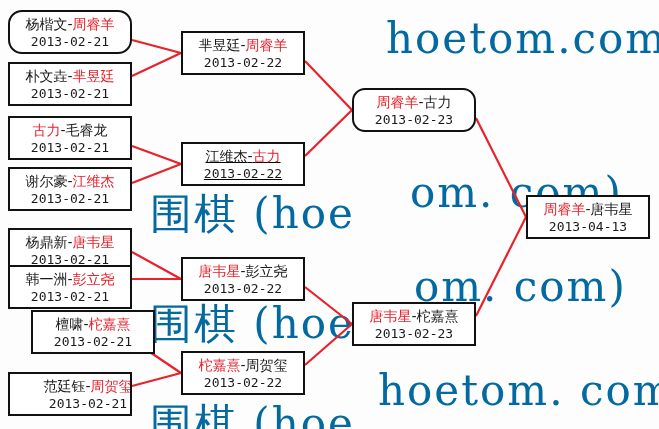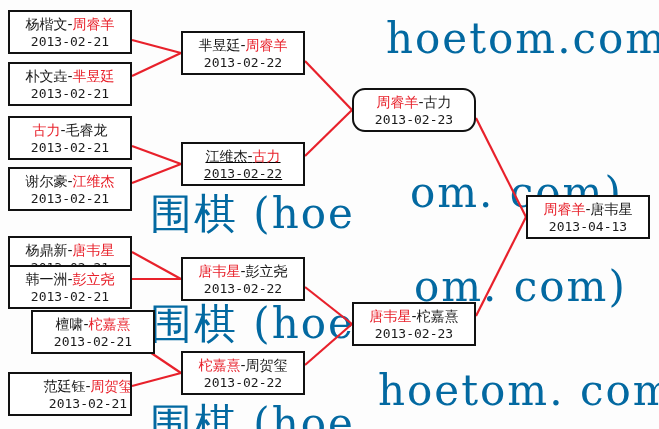--- a/index.html
+++ b/index.html
@@ -109,37 +109,37 @@
       <line x1="132" y1="386" x2="181" y2="373" stroke="#e8212b" stroke-width="2.2"></line>
       <line x1="305" y1="61" x2="352" y2="110" stroke="#e8212b" stroke-width="2.2"></line>
       <line x1="305" y1="156" x2="352" y2="110" stroke="#e8212b" stroke-width="2.2"></line>
       <line x1="305" y1="287" x2="352" y2="324" stroke="#e8212b" stroke-width="2.2"></line>
       <line x1="305" y1="365" x2="352" y2="324" stroke="#e8212b" stroke-width="2.2"></line>
       <line x1="476" y1="118" x2="526" y2="217" stroke="#e8212b" stroke-width="2.2"></line>
       <line x1="476" y1="316" x2="526" y2="217" stroke="#e8212b" stroke-width="2.2"></line>
     </svg>
 
   <div id="boxes-layer">
-      <div class="match-box r1" style="left: 8px; top: 10px;">
+      <div class="match-box r1" style="left: 8px; top: 10px; border-radius: 14px;">
         <div class="match-players"><span class="loser">杨楷文</span><span class="sep">-</span><span class="winner">周睿羊</span></div>
         <div class="match-date">2013-02-21</div>
       </div>
       <div class="match-box r1" style="left: 8px; top: 62px;">
         <div class="match-players"><span class="loser">朴文垚</span><span class="sep">-</span><span class="winner">芈昱廷</span></div>
         <div class="match-date">2013-02-21</div>
       </div>
       <div class="match-box r1" style="left: 8px; top: 116px;">
         <div class="match-players"><span class="winner">古力</span><span class="sep">-</span><span class="loser">毛睿龙</span></div>
         <div class="match-date">2013-02-21</div>
       </div>
       <div class="match-box r1" style="left: 8px; top: 167px;">
         <div class="match-players"><span class="loser">谢尔豪</span><span class="sep">-</span><span class="winner">江维杰</span></div>
         <div class="match-date">2013-02-21</div>
       </div>
-      <div class="match-box r1" style="left: 8px; top: 236px;">
+      <div class="match-box r1" style="left: 8px; top: 228px;">
         <div class="match-players"><span class="loser">杨鼎新</span><span class="sep">-</span><span class="winner">唐韦星</span></div>
         <div class="match-date">2013-02-21</div>
       </div>
       <div class="match-box r1" style="left: 8px; top: 265px;">
         <div class="match-players"><span class="loser">韩一洲</span><span class="sep">-</span><span class="winner">彭立尧</span></div>
         <div class="match-date">2013-02-21</div>
       </div>
       <div class="match-box r1" style="left: 8px; top: 310px; margin-left: 23px;">
         <div class="match-players"><span class="loser">檀啸</span><span class="sep">-</span><span class="winner">柁嘉熹</span></div>
         <div class="match-date">2013-02-21</div>

